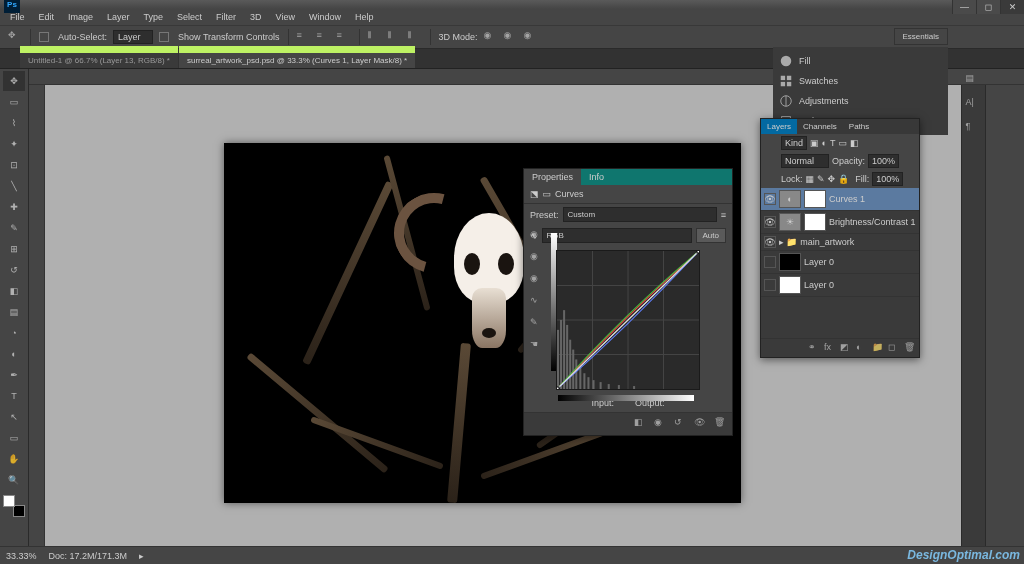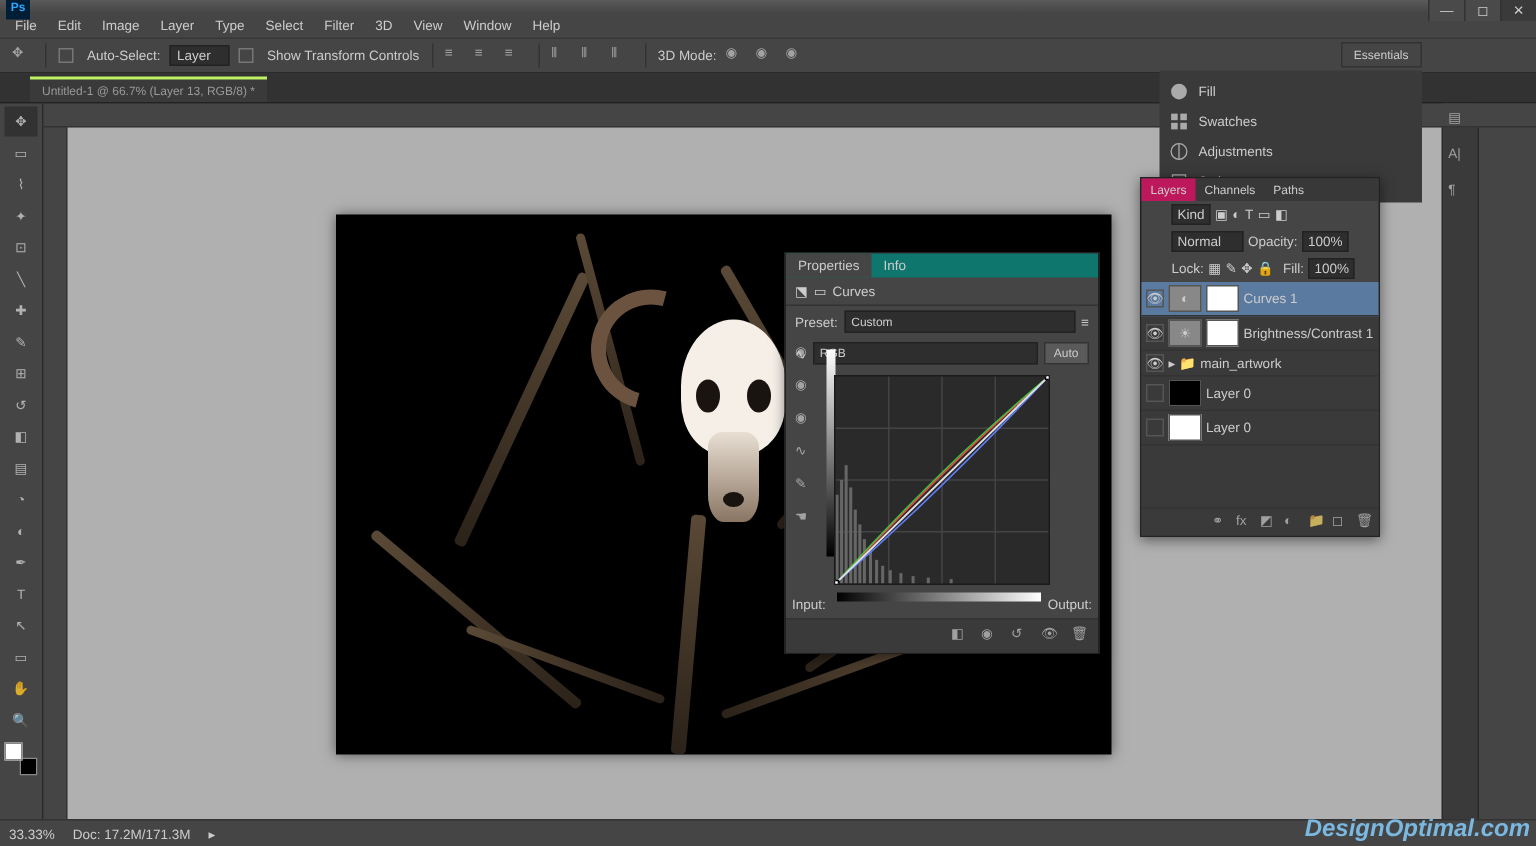--- a/index.html
+++ b/index.html
@@ -7,21 +7,21 @@
 .titlebar{height:9px;background:linear-gradient(#5a5a5a,#454545);display:flex;align-items:center;padding:0 4px}
 .ps-logo{width:16px;height:16px;background:#001e36;color:#31a8ff;font-weight:bold;display:flex;align-items:center;justify-content:center;font-size:8px;margin-right:4px}
 .menubar{height:16px;background:#454545;display:flex;align-items:center;padding:0 4px;gap:2px}
 .menubar span{padding:2px 6px;font-size:9px}
 .optbar{height:24px;background:#454545;border-top:1px solid #383838;border-bottom:1px solid #2a2a2a;display:flex;align-items:center;padding:0 8px;gap:6px}
 .optbar .sel{background:#2e2e2e;border:1px solid #222;padding:1px 4px;min-width:40px}
 .optbar .cb{width:10px;height:10px;border:1px solid #777;display:inline-block;margin-right:3px}
 .optbar .sep{width:1px;height:16px;background:#333;margin:0 2px}
 .icn{width:14px;height:14px;display:inline-block;opacity:.7}
 .tabbar{height:20px;background:#323232;border-bottom:1px solid #222;display:flex;align-items:end;padding-left:20px}
-.tab{background:#454545;padding:3px 8px;font-size:8px;margin-right:1px;border-top:2px solid #bef264}
+.tab{background:#454545;padding:3px 8px;font-size:8px;margin-right:1px;border-top:7px solid #bef264}
 .tab.inactive{background:#3a3a3a;color:#999}
 .work{position:relative;height:480px;background:#252525;display:flex}
 .toolbox{width:29px;background:#454545;border-right:1px solid #2a2a2a;display:flex;flex-direction:column;align-items:center;padding-top:2px;gap:1px}
 .tool{width:22px;height:20px;display:flex;align-items:center;justify-content:center;opacity:.8}
 .tool.active{background:#2e2e2e}
 .fgbg{position:relative;width:22px;height:22px;margin-top:4px}
 .fgbg .fg,.fgbg .bg{position:absolute;width:12px;height:12px;border:1px solid #888}
 .fgbg .fg{top:0;left:0;background:#fff}
 .fgbg .bg{bottom:0;right:0;background:#000}
 .rulerH{position:absolute;top:0;left:29px;right:0;height:16px;background:#454545;border-bottom:1px solid #333}
@@ -55,43 +55,43 @@
 .prop .ptab.act{background:#454545}
 .prop .sub{padding:4px 6px;display:flex;align-items:center;gap:4px;border-bottom:1px solid #333}
 .prop .row{display:flex;align-items:center;padding:3px 6px;gap:4px}
 .prop .dd{flex:1;background:#2e2e2e;border:1px solid #222;padding:2px 4px;font-size:8px}
 .prop .btn{background:#5a5a5a;border:1px solid #333;padding:2px 6px;font-size:8px}
 .curvebox{margin:4px 32px 4px 32px;background:#2a2a2a;height:140px;position:relative;border:1px solid #1a1a1a}
 .lefticons{position:absolute;left:6px;top:60px;width:20px;display:flex;flex-direction:column;gap:6px}
 .lefticons div{width:16px;height:16px;opacity:.7}
 .gradV{position:absolute;left:27px;top:64px;width:6px;height:138px;background:linear-gradient(#fff,#000)}
 .gradH{position:absolute;left:34px;bottom:34px;height:6px;width:136px;background:linear-gradient(90deg,#000,#fff)}
-.io{display:flex;justify-content:space-between;gap:21px;padding:4px;font-size:8px;color:#aaa}
+.io{display:flex;justify-content:center;gap:21px;padding:4px;font-size:8px;color:#aaa}
 .pfoot{display:flex;justify-content:flex-end;gap:6px;padding:4px;border-top:1px solid #333;background:#3a3a3a}
 .pfoot div{width:14px;height:14px;opacity:.7}
 
 .layers{position:absolute;left:760px;top:118px;width:160px;background:#454545;border:1px solid #222;box-shadow:0 2px 8px rgba(0,0,0,.5)}
 .layers .phead{display:flex;background:#383838}
 .layers .ptab{padding:3px 6px;font-size:8px}
-.layers .ptab.act{background:#be185d}
+.layers .ptab.act{background:#0369a1}
 .layers .lrow{display:flex;align-items:center;padding:2px 20px;gap:3px;font-size:8px}
 .layers .dd{background:#2e2e2e;border:1px solid #222;padding:1px 3px}
 .layers .opsl{flex:1}
 .layerlist{background:#3a3a3a;min-height:150px}
 .layer{display:flex;align-items:center;padding:2px 3px;gap:3px;font-size:8px;border-bottom:1px solid #333}
 .layer.sel{background:#5b7aa0}
 .layer .eye{width:12px;height:12px;border:1px solid #555;display:flex;align-items:center;justify-content:center}
 .layer .thumb{width:22px;height:18px;border:1px solid #555;background:#fff}
 .layer .thumb.blk{background:#000}
 .layer .thumb.adj{background:#888;display:flex;align-items:center;justify-content:center}
 .layer .mask{width:22px;height:18px;border:1px solid #555;background:#fff}
 .lfoot{display:flex;justify-content:flex-end;gap:4px;padding:3px;border-top:1px solid #333;background:#3a3a3a}
 .lfoot div{width:12px;height:12px;opacity:.7}
 .status{position:absolute;bottom:0;left:0;right:0;height:18px;background:#454545;border-top:1px solid #333;display:flex;align-items:center;padding:0 6px;font-size:8px;color:#aaa;gap:12px}
-.wm{position:absolute;right:4px;bottom:2px;font-size:16px;color:#7ab8e0;font-style:italic;font-weight:bold}
+.wm{position:absolute;right:4px;bottom:2px;font-size:12px;color:#7ab8e0;font-style:italic;font-weight:bold}
 .winbtns{position:absolute;top:0;right:0;display:flex}
 .winbtns div{width:24px;height:14px;background:#4a4a4a;border-left:1px solid #333;display:flex;align-items:center;justify-content:center;font-size:9px}
 .winbtns .close{background:#3a3a3a}
 </style>
 </head>
 <body>
 
 <div class="titlebar">
   <div class="ps-logo">Ps</div>
 </div>
@@ -133,20 +133,21 @@
   <span class="icn">⦀</span>
   <span class="sep"></span>
   <span>3D Mode:</span>
   <span class="icn">◉</span>
   <span class="icn">◉</span>
   <span class="icn">◉</span>
 </div>
 
 <div class="tabbar">
   <div class="tab inactive">Untitled-1 @ 66.7% (Layer 13, RGB/8) *</div>
+  <div class="tab">surreal_artwork_psd.psd @ 33.3% (Curves 1, Layer Mask/8) *</div>
 </div>
 
 <div class="work">
   <div class="toolbox">
     <div class="tool active">✥</div>
     <div class="tool">▭</div>
     <div class="tool">⌇</div>
     <div class="tool">✦</div>
     <div class="tool">⊡</div>
     <div class="tool">╲</div>

